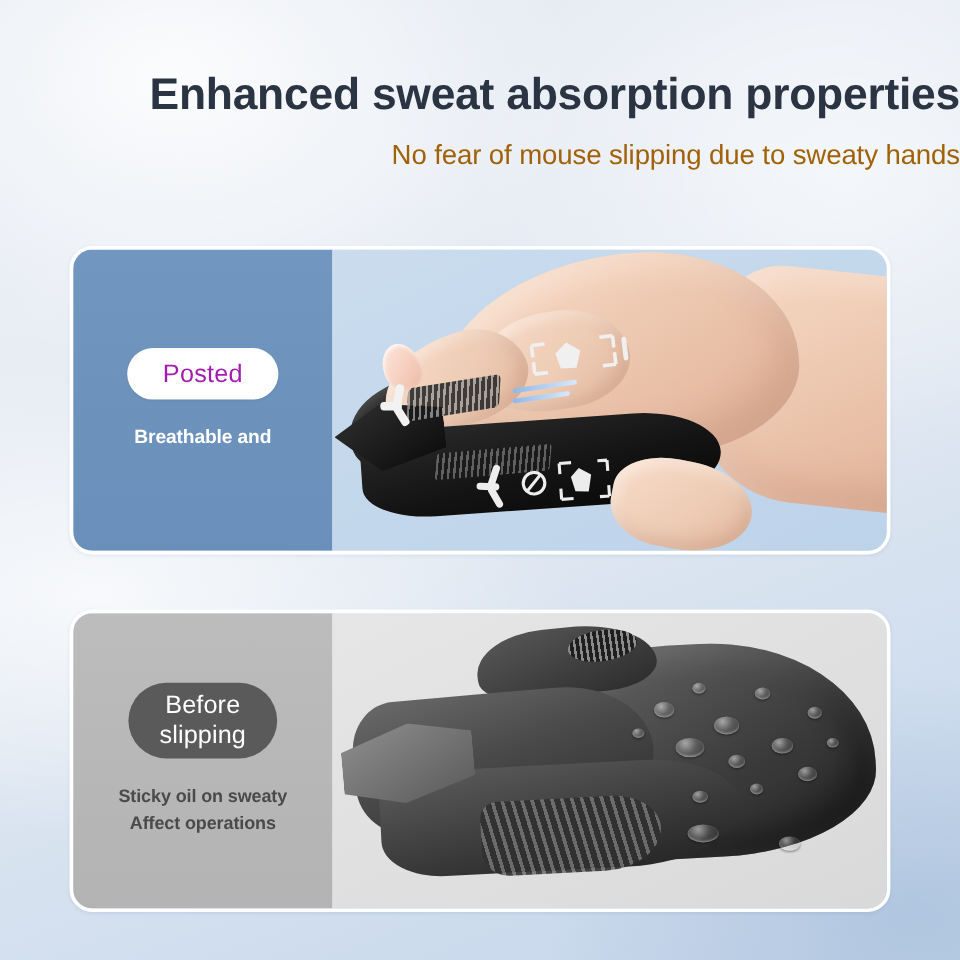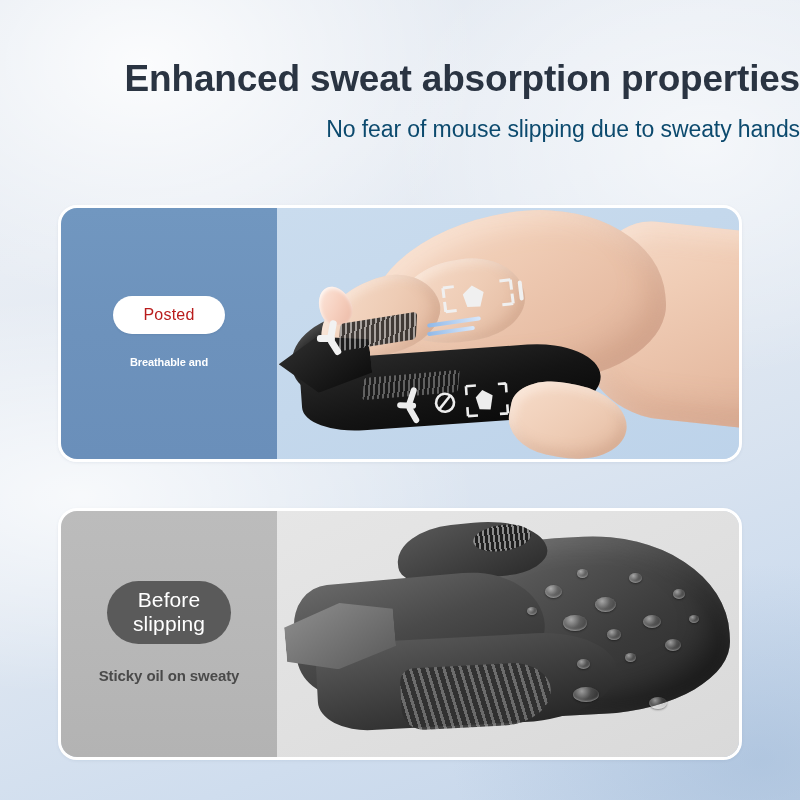--- a/index.html
+++ b/index.html
@@ -21,21 +21,21 @@
   #page { position:absolute; inset:0; }
 
   
   .head-wrap { position:absolute; left:0; right:0; top:58px; text-align:right; }
   .headline {
     font-size:37px; font-weight:600; color:#2a3442;
     letter-spacing:-.2px; line-height:1.12;
   }
   .subhead {
     margin-top:17px; font-size:23px; font-weight:400;
-    color:#0c4a6e; letter-spacing:-.1px;
+    color:#a16207; letter-spacing:-.1px;
   }
 
   
   .panel {
     position:absolute; left:58px; width:684px;
     border:3px solid #ffffff; border-radius:19px;
     overflow:hidden; display:flex;
     box-shadow:0 1px 3px rgba(90,110,140,.10);
   }
   #panel-top { top:205px; height:257px; }
@@ -49,33 +49,33 @@
   }
   #side-top { background:linear-gradient(180deg,#7197c0 0%,#6d92bc 50%,#6a8fba 100%); }
   #side-bottom { background:linear-gradient(180deg,#bcbcbc 0%,#b7b7b7 55%,#b3b3b3 100%); }
 
   .stage { flex:1; position:relative; overflow:hidden; }
   #stage-top { background:linear-gradient(155deg,#cadcee 0%,#c4d8ec 45%,#bdd3ea 100%); }
   #stage-bottom { background:linear-gradient(155deg,#e6e6e6 0%,#e0e0e0 50%,#d9d9d9 100%); }
 
   
   .badge-posted {
-    background:#ffffff; color:#b91c1c;
-    font-size:16px; font-weight:500;
+    background:#ffffff; color:#a21caf;
+    font-size:21px; font-weight:500;
     padding:10px 30px; border-radius:999px;
     letter-spacing:.2px; line-height:1.1;
     box-shadow:0 1px 2px rgba(40,60,90,.10);
   }
   .badge-before {
     background:#5a5a5a; color:#ffffff;
     font-size:21px; font-weight:400;
     padding:7px 26px; border-radius:999px;
     line-height:1.16; letter-spacing:.1px;
   }
-  .cap { margin-top:20px; font-size:11px; line-height:1.55; letter-spacing:-.1px; }
+  .cap { margin-top:20px; font-size:16px; line-height:1.55; letter-spacing:-.1px; }
   .cap-top { color:#ffffff; font-weight:700; }
   .cap-bottom { color:#4a4a4a; font-weight:700; font-size:15px; }
 
   
   .hand {
     position:absolute;
     background:linear-gradient(150deg,#f6dcca 0%,#f0cdb6 35%,#e7bda4 70%,#dcae95 100%);
   }
   #palm {
     left:88px; top:4px; width:300px; height:172px;
@@ -293,20 +293,21 @@
 
   <div class="panel" id="panel-bottom">
 
     <div class="side" id="side-bottom">
       <div class="badge-before">
         <div>Before</div>
         <div>slipping</div>
       </div>
       <div class="cap cap-bottom">
         <div>Sticky oil on sweaty</div>
+        <div>Affect operations</div>
       </div>
     </div>
 
     <div class="stage" id="stage-bottom">
       <div class="gm" id="g-top"></div>
       <div class="gm" id="g-hump"></div>
       <div class="gm" id="g-front"></div>
       <div class="gm" id="g-skirt"></div>
       <div class="gm" id="g-wing"></div>
       <div class="gm" id="g-ribs"></div>

